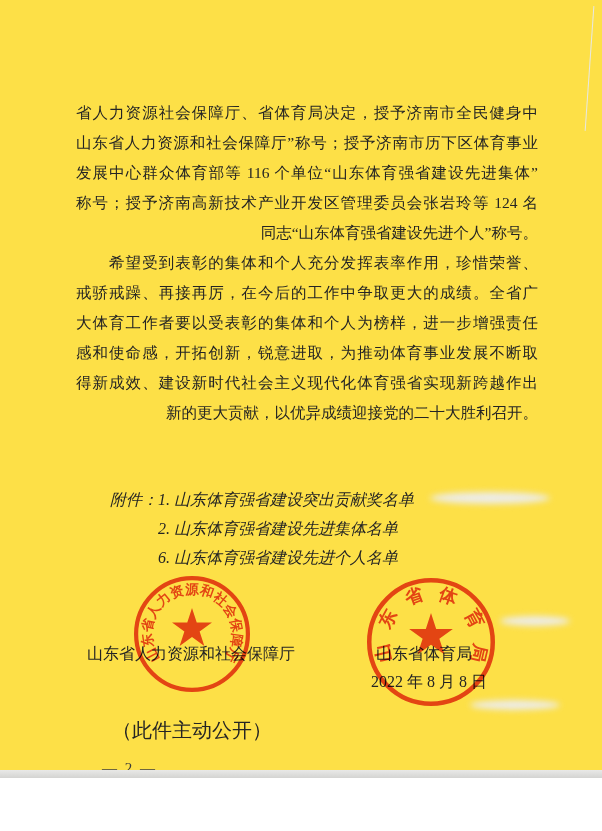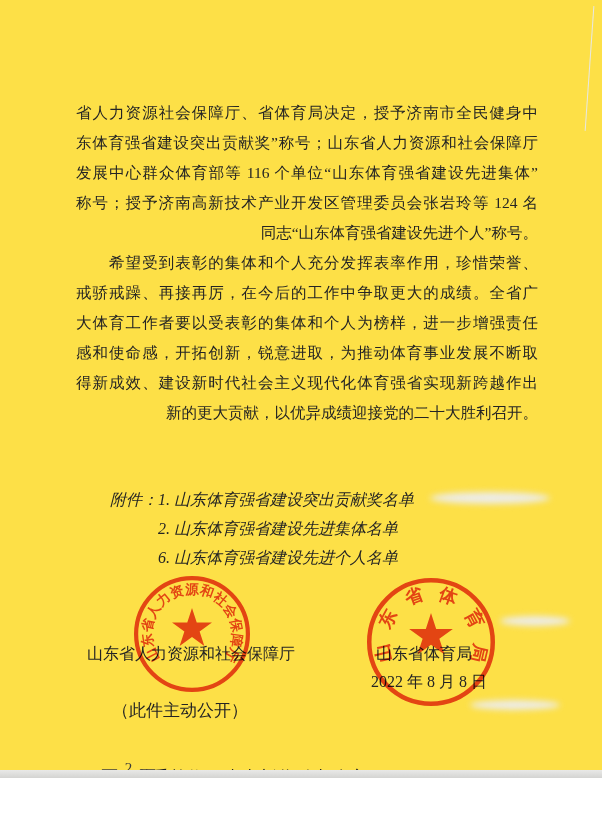--- a/index.html
+++ b/index.html
@@ -21,21 +21,21 @@
     position:absolute; left:110px; top:485px;
     font-size:16px; line-height:29px; display:flex; align-items:flex-start;font-style:italic;
   }
   .att-label { flex:none; }
   .att-item { text-align:left; white-space:nowrap; }
   
   .sig { position:absolute; font-size:16px; white-space:nowrap;text-align:center; }
   #sig-left  { left:87px;  top:644px; }
   #sig-right { left:376px; top:644px; }
   #sig-date  { left:371px; top:672px; }
-  .note { position:absolute; font-size:17px; white-space:nowrap; }
+  .note { position:absolute; font-size:20px; white-space:nowrap;margin-top:18px; }
   #note-disclosure { left:112px; top:699px; }
   #note-contact    { left:112px; top:766px; letter-spacing:1px;font-style:italic; }
   #page-number {
     position:absolute; left:102px; top:760px;
     font-size:15px; letter-spacing:2px; color:#3b3b3b;
   }
   
   .seal {
     position:absolute; mix-blend-mode:multiply; opacity:0.9;
     font-family:"Liberation Sans","DejaVu Sans",sans-serif;
@@ -60,21 +60,21 @@
   .bleed.b3 { left:470px; top:700px; width:90px;  height:10px; }
 </style>
 </head>
 <body>
 
 <div class="page">
 
   <div class="body-text">
     <div class="para">
         <div class="body-line">省人力资源社会保障厅、省体育局决定，授予济南市全民健身中</div>
-        <div class="body-line">东体育强省建设突出贡献奖”称号；山东省人力资源和社会保障厅</div>
+        <div class="body-line">山东省人力资源和社会保障厅”称号；授予济南市历下区体育事业</div>
         <div class="body-line">发展中心群众体育部等 116 个单位“山东体育强省建设先进集体”</div>
         <div class="body-line">称号；授予济南高新技术产业开发区管理委员会张岩玲等 124 名</div>
         <div class="body-line last">同志“山东体育强省建设先进个人”称号。</div>
       </div>
     <div class="para">
         <div class="body-line">　　希望受到表彰的集体和个人充分发挥表率作用，珍惜荣誉、</div>
         <div class="body-line">戒骄戒躁、再接再厉，在今后的工作中争取更大的成绩。全省广</div>
         <div class="body-line">大体育工作者要以受表彰的集体和个人为榜样，进一步增强责任</div>
         <div class="body-line">感和使命感，开拓创新，锐意进取，为推动体育事业发展不断取</div>
         <div class="body-line">得新成效、建设新时代社会主义现代化体育强省实现新跨越作出</div>

